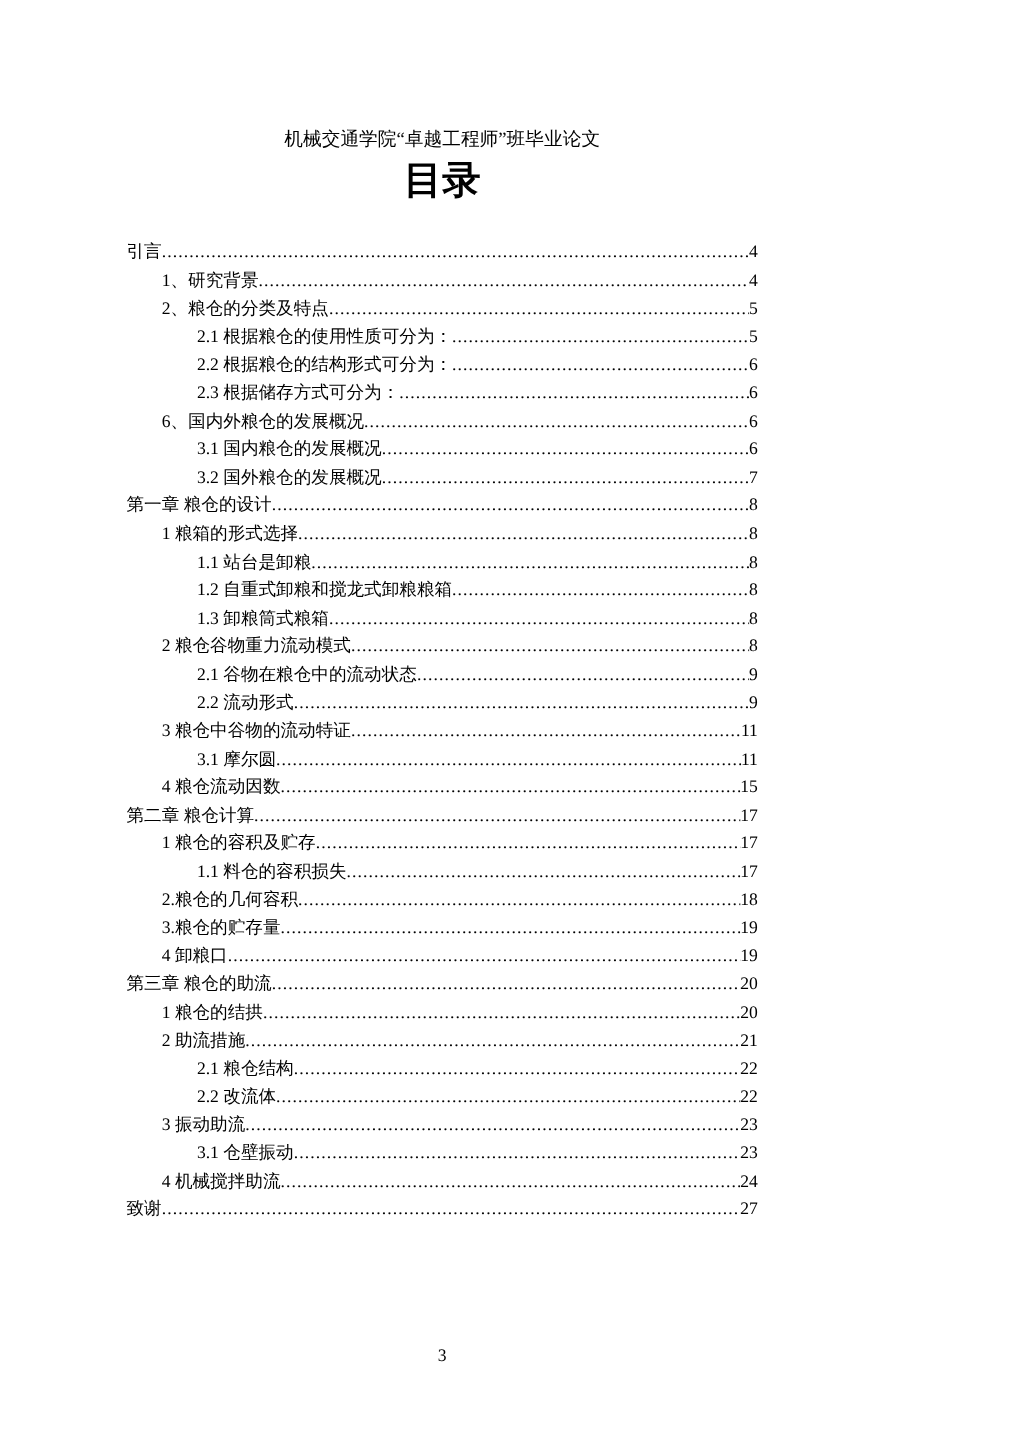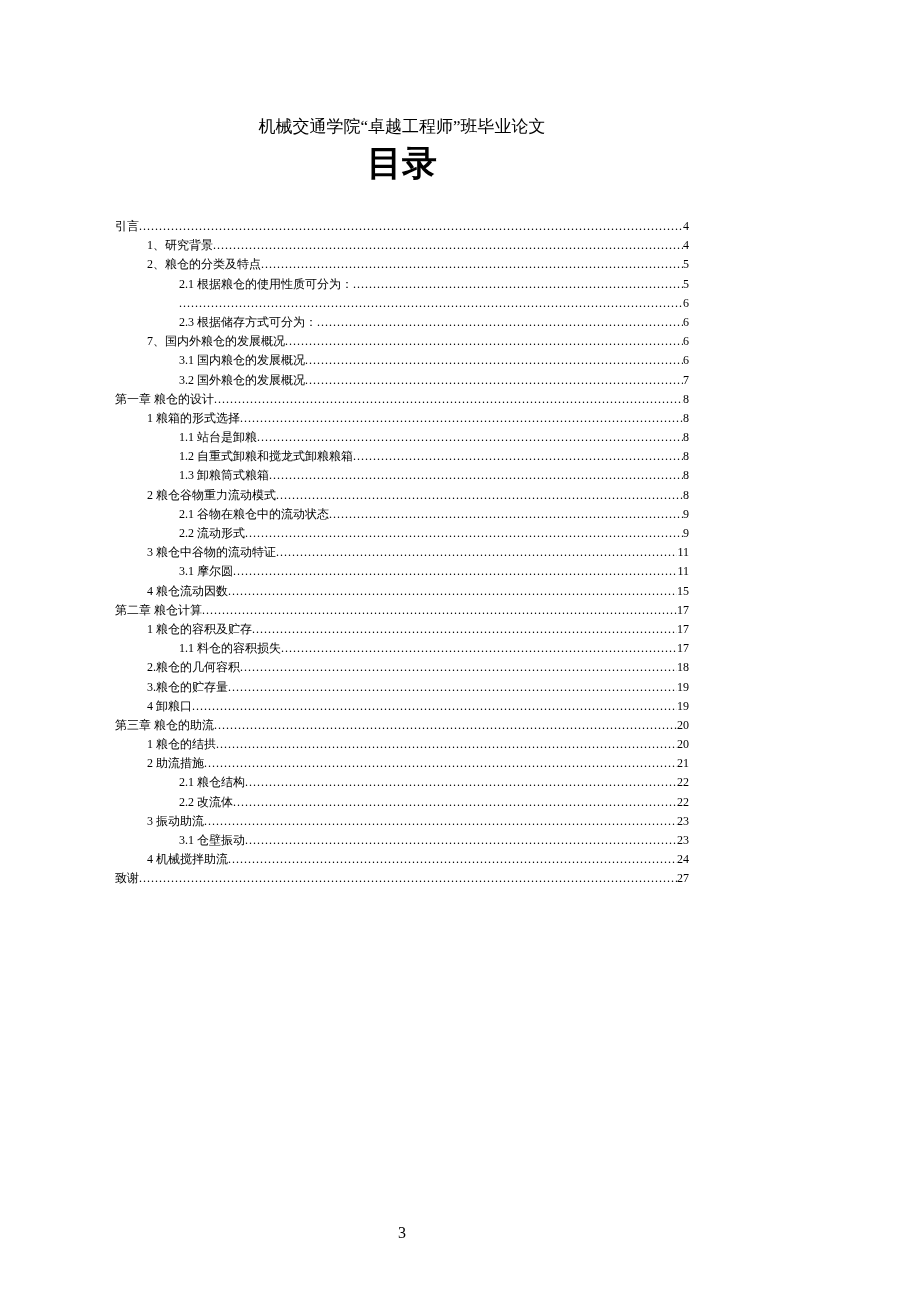--- a/index.html
+++ b/index.html
@@ -23,21 +23,21 @@
   }
   .title {
     text-align: center;
     font-family: "SimHei", "黑体", sans-serif;
     font-weight: bold;
     font-size: 35px;
     margin-bottom: 30px;
     margin-top: 2px;
   }
   .toc {
-    font-size: 12px;
+    font-size: 16px;
     line-height: 1.6;
   }
   .toc-row {
     display: flex;
     align-items: baseline;
     margin: 0;
     white-space: nowrap;
   }
   .toc-label {
     white-space: nowrap;
@@ -88,30 +88,31 @@
         <span class="toc-label">2、粮仓的分类及特点 </span>
         <span class="toc-dots"></span>
         <span class="toc-page">5</span>
       </div>
       <div class="toc-row lvl2">
         <span class="toc-label">2.1 根据粮仓的使用性质可分为： </span>
         <span class="toc-dots"></span>
         <span class="toc-page">5</span>
       </div>
       <div class="toc-row lvl2">
+        <span class="toc-label">2.2 根据粮仓的结构形式可分为： </span>
         <span class="toc-dots"></span>
         <span class="toc-page">6</span>
       </div>
       <div class="toc-row lvl2">
         <span class="toc-label">2.3 根据储存方式可分为： </span>
         <span class="toc-dots"></span>
         <span class="toc-page">6</span>
       </div>
       <div class="toc-row lvl1">
-        <span class="toc-label">7、国内外粮仓的发展概况 </span>
+        <span class="toc-label">6、国内外粮仓的发展概况 </span>
         <span class="toc-dots"></span>
         <span class="toc-page">6</span>
       </div>
       <div class="toc-row lvl2">
         <span class="toc-label">3.1 国内粮仓的发展概况 </span>
         <span class="toc-dots"></span>
         <span class="toc-page">6</span>
       </div>
       <div class="toc-row lvl2">
         <span class="toc-label">3.2 国外粮仓的发展概况 </span>

